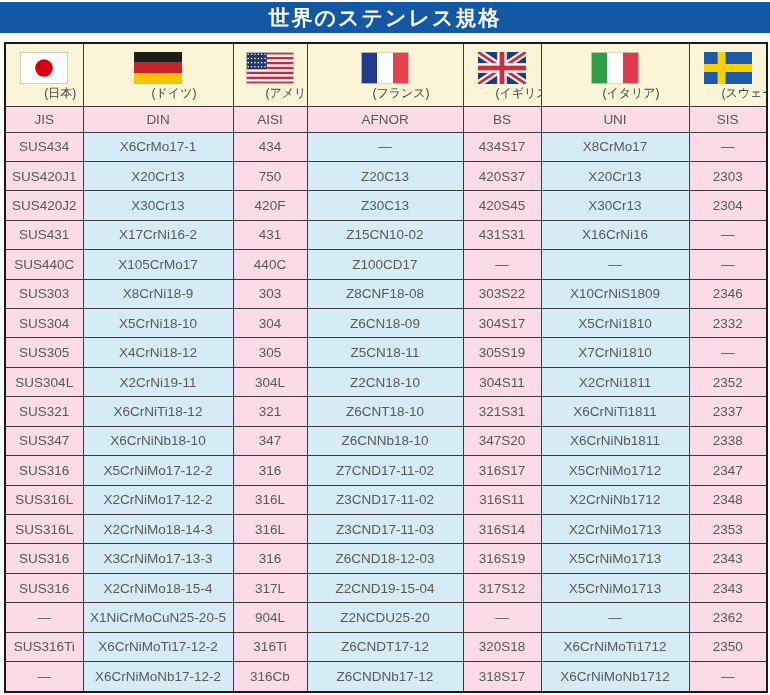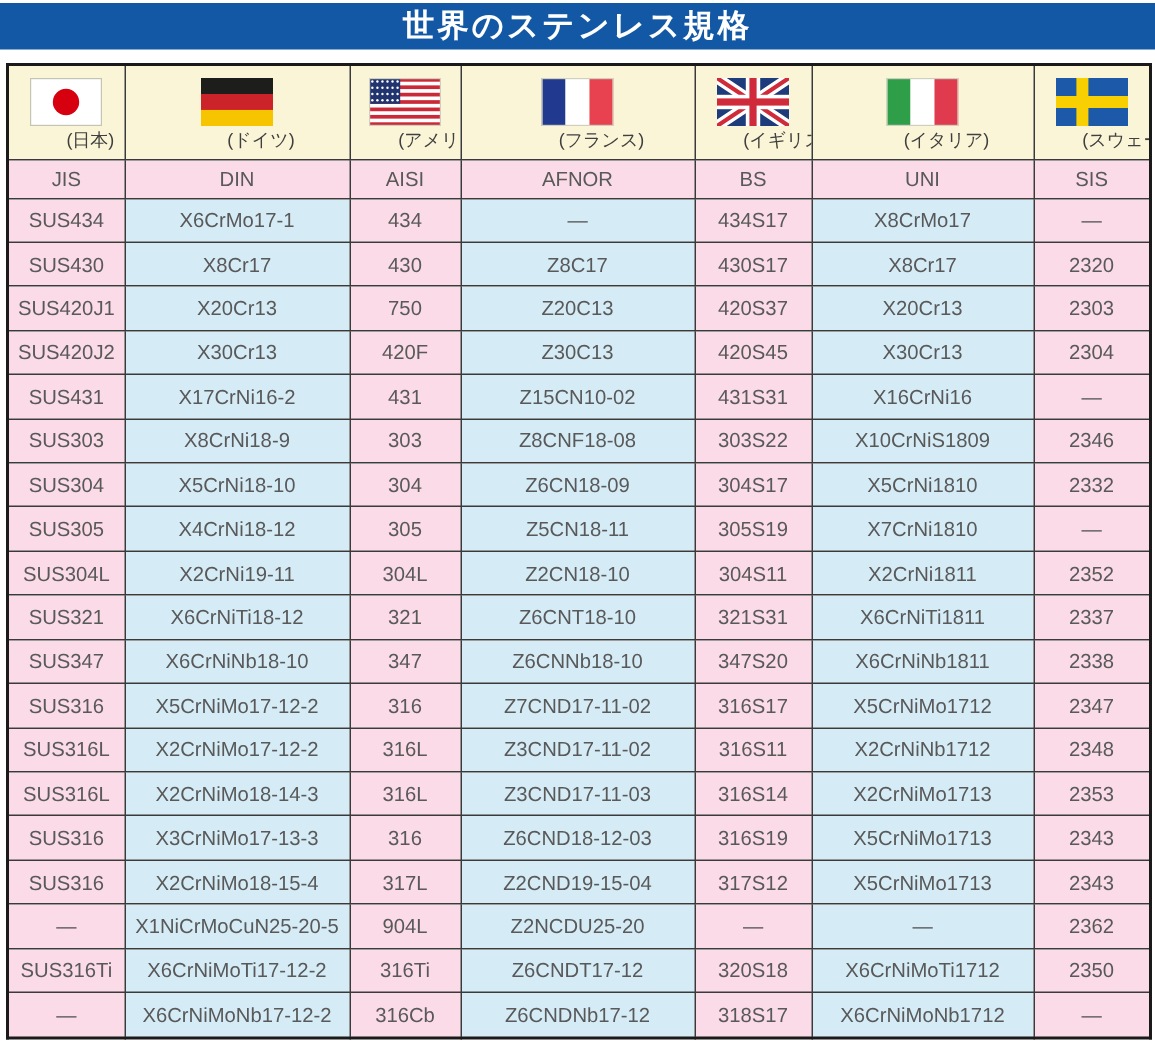--- a/index.html
+++ b/index.html
@@ -205,29 +205,20 @@
       <tr>
         <td class="c-pink">SUS434</td>
         <td class="c-blue">X6CrMo17-1</td>
         <td class="c-pink">434</td>
         <td class="c-blue">—</td>
         <td class="c-pink">434S17</td>
         <td class="c-blue">X8CrMo17</td>
         <td class="c-pink">—</td>
       </tr>
       <tr>
-        <td class="c-pink">SUS430</td>
-        <td class="c-blue">X8Cr17</td>
-        <td class="c-pink">430</td>
-        <td class="c-blue">Z8C17</td>
-        <td class="c-pink">430S17</td>
-        <td class="c-blue">X8Cr17</td>
-        <td class="c-pink">2320</td>
-      </tr>
-      <tr>
         <td class="c-pink">SUS420J1</td>
         <td class="c-blue">X20Cr13</td>
         <td class="c-pink">750</td>
         <td class="c-blue">Z20C13</td>
         <td class="c-pink">420S37</td>
         <td class="c-blue">X20Cr13</td>
         <td class="c-pink">2303</td>
       </tr>
       <tr>
         <td class="c-pink">SUS420J2</td>
@@ -241,20 +232,29 @@
       <tr>
         <td class="c-pink">SUS431</td>
         <td class="c-blue">X17CrNi16-2</td>
         <td class="c-pink">431</td>
         <td class="c-blue">Z15CN10-02</td>
         <td class="c-pink">431S31</td>
         <td class="c-blue">X16CrNi16</td>
         <td class="c-pink">—</td>
       </tr>
       <tr>
+        <td class="c-pink">SUS440C</td>
+        <td class="c-blue">X105CrMo17</td>
+        <td class="c-pink">440C</td>
+        <td class="c-blue">Z100CD17</td>
+        <td class="c-pink">—</td>
+        <td class="c-blue">—</td>
+        <td class="c-pink">—</td>
+      </tr>
+      <tr>
         <td class="c-pink">SUS303</td>
         <td class="c-blue">X8CrNi18-9</td>
         <td class="c-pink">303</td>
         <td class="c-blue">Z8CNF18-08</td>
         <td class="c-pink">303S22</td>
         <td class="c-blue">X10CrNiS1809</td>
         <td class="c-pink">2346</td>
       </tr>
       <tr>
         <td class="c-pink">SUS304</td>

